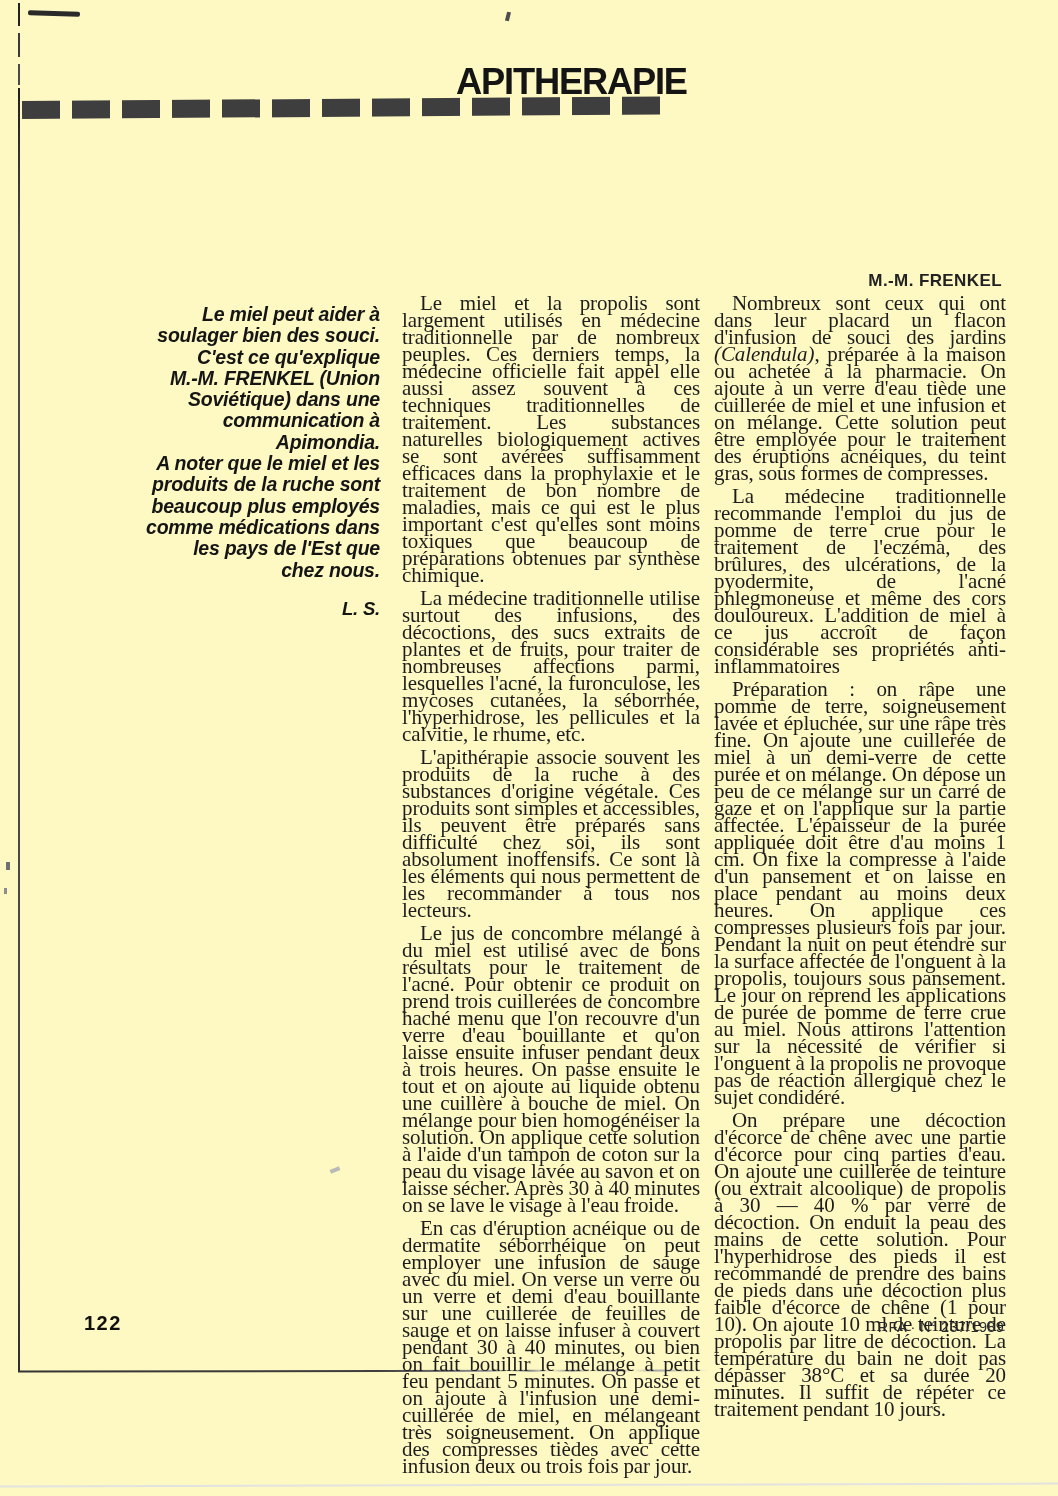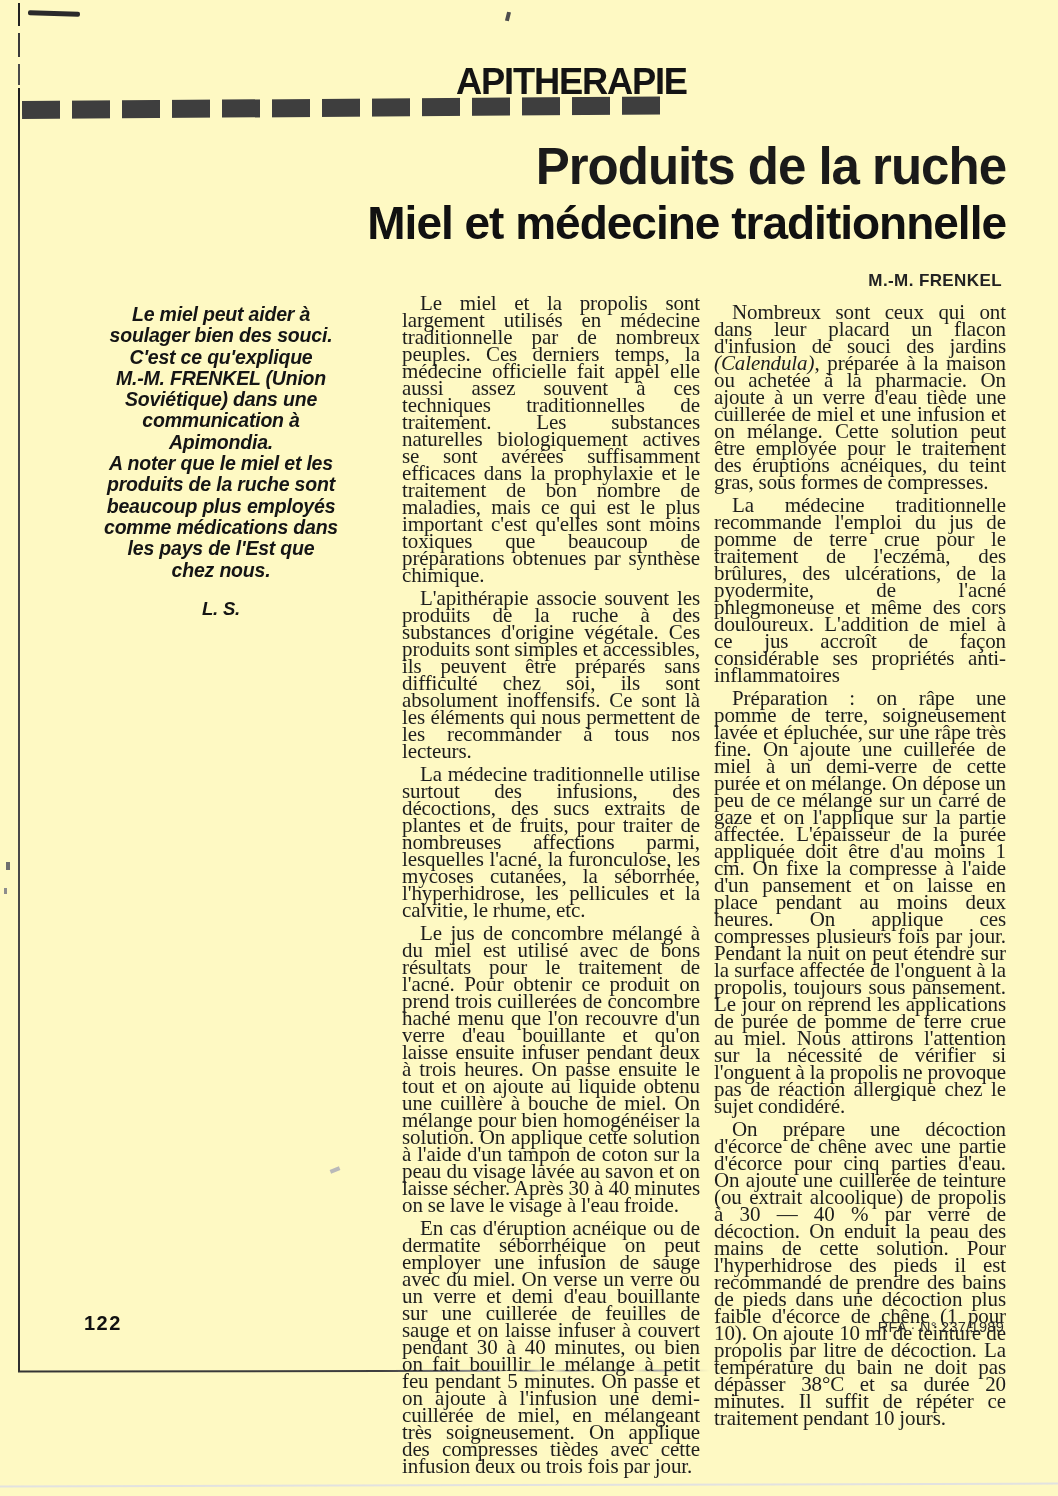--- a/index.html
+++ b/index.html
@@ -28,33 +28,33 @@
     font:700 46px/56px "Liberation Sans",sans-serif;
     letter-spacing:-1px;color:#111;margin:0;
   }
   .author{
     position:absolute;right:56px;top:271px;
     font:700 17px/20px "Liberation Sans",sans-serif;
     letter-spacing:.4px;color:#222;
   }
   
   .intro{
-    position:absolute;left:78px;top:304px;width:286px;text-align:center;
+    position:absolute;left:94px;top:304px;width:286px;text-align:right;
     font:italic 700 19.5px/21.3px "Liberation Sans",sans-serif;
     letter-spacing:-.2px;color:#151515;
   }
   .intro-sig{margin-top:17px;font-size:18.5px;}
   
   .col{
     position:absolute;top:295px;
     font-family:"Liberation Serif",serif;font-size:21px;line-height:17px;
     text-align:justify;color:#1d1d1d;letter-spacing:-.1px;word-spacing:-.3px;
   }
   .col-mid{left:402px;width:298px;}
-  .col-right{left:714px;width:292px;margin-top:9px;}
+  .col-right{left:714px;width:292px;}
   .col p{margin:0 0 6px 0;text-indent:18px;}
   .ital{font-style:italic;}
   
   .page-number{
     position:absolute;left:84px;top:1312px;
     font:700 20px/22px "Liberation Sans",sans-serif;letter-spacing:1.5px;color:#111;
   }
   .journal-ref{
     position:absolute;right:54px;top:1319px;
     font:400 14.5px/17px "Liberation Sans",sans-serif;letter-spacing:.3px;color:#2b2b2b;
@@ -95,24 +95,20 @@
   <div class="mark speck-a"></div>
   <div class="mark speck-b"></div>
   <div class="mark speck-c"></div>
 
   <div class="left-vrule"></div>
   <div class="dash-row"></div>
   <div class="footer-rule"></div>
   <div class="page-edge"></div>
 
   <div class="section-header">APITHERAPIE</div>
-  <div class="titles">
-    <h1 class="article-title">Produits de la ruche</h1>
-    <h2 class="article-subtitle">Miel et médecine traditionnelle</h2>
-  </div>
   <div class="author">M.-M. FRENKEL</div>
 
   <aside class="intro">
     <div>Le miel peut aider à</div>
     <div>soulager bien des souci.</div>
     <div>C'est ce qu'explique</div>
     <div>M.-M. FRENKEL (Union</div>
     <div>Soviétique) dans une</div>
     <div>communication à</div>
     <div>Apimondia.</div>
@@ -120,22 +116,22 @@
     <div>produits de la ruche sont</div>
     <div>beaucoup plus employés</div>
     <div>comme médications dans</div>
     <div>les pays de l'Est que</div>
     <div>chez nous.</div>
     <div class="intro-sig">L. S.</div>
   </aside>
 
   <div class="col col-mid">
     <p>Le miel et la propolis sont largement utilisés en médecine traditionnelle par de nombreux peuples. Ces derniers temps, la médecine officielle fait appel elle aussi assez souvent à ces techniques traditionnelles de traitement. Les substances naturelles biologiquement actives se sont avérées suffisamment efficaces dans la prophylaxie et le traitement de bon nombre de maladies, mais ce qui est le plus important c'est qu'elles sont moins toxiques que beaucoup de préparations obtenues par synthèse chimique.</p>
+    <p>La médecine traditionnelle utilise surtout des infusions, des décoctions, des sucs extraits de plantes et de fruits, pour traiter de nombreuses affections parmi, lesquelles l'acné, la furonculose, les mycoses cutanées, la séborrhée, l'hyperhidrose, les pellicules et la calvitie, le rhume, etc.</p>
     <p>L'apithérapie associe souvent les produits de la ruche à des substances d'origine végétale. Ces produits sont simples et accessibles, ils peuvent être préparés sans difficulté chez soi, ils sont absolument inoffensifs. Ce sont là les éléments qui nous permettent de les recommander à tous nos lecteurs.</p>
-    <p>La médecine traditionnelle utilise surtout des infusions, des décoctions, des sucs extraits de plantes et de fruits, pour traiter de nombreuses affections parmi, lesquelles l'acné, la furonculose, les mycoses cutanées, la séborrhée, l'hyperhidrose, les pellicules et la calvitie, le rhume, etc.</p>
     <p>Le jus de concombre mélangé à du miel est utilisé avec de bons résultats pour le traitement de l'acné. Pour obtenir ce produit on prend trois cuillerées de concombre haché menu que l'on recouvre d'un verre d'eau bouillante et qu'on laisse ensuite infuser pendant deux à trois heures. On passe ensuite le tout et on ajoute au liquide obtenu une cuillère à bouche de miel. On mélange pour bien homogénéiser la solution. On applique cette solution à l'aide d'un tampon de coton sur la peau du visage lavée au savon et on laisse sécher. Après 30 à 40 minutes on se lave le visage à l'eau froide.</p>
     <p>En cas d'éruption acnéique ou de dermatite séborrhéique on peut employer une infusion de sauge avec du miel. On verse un verre ou un verre et demi d'eau bouillante sur une cuillerée de feuilles de sauge et on laisse infuser à couvert pendant 30 à 40 minutes, ou bien on fait bouillir le mélange à petit feu pendant 5 minutes. On passe et on ajoute à l'infusion une demi-cuillerée de miel, en mélangeant très soigneusement. On applique des compresses tièdes avec cette infusion deux ou trois fois par jour.</p>
   </div>
 
   <div class="col col-right">
     <p><span>Nombreux sont ceux qui ont dans leur placard un flacon d'infusion de souci des jardins </span><span class="ital">(Calendula)</span><span>, préparée à la maison ou achetée à la pharmacie. On ajoute à un verre d'eau tiède une cuillerée de miel et une infusion et on mélange. Cette solution peut être employée pour le traitement des éruptions acnéiques, du teint gras, sous formes de compresses.</span></p>
     <p>La médecine traditionnelle recommande l'emploi du jus de pomme de terre crue pour le traitement de l'eczéma, des brûlures, des ulcérations, de la pyodermite, de l'acné phlegmoneuse et même des cors douloureux. L'addition de miel à ce jus accroît de façon considérable ses propriétés anti-inflammatoires</p>
     <p>Préparation : on râpe une pomme de terre, soigneusement lavée et épluchée, sur une râpe très fine. On ajoute une cuillerée de miel à un demi-verre de cette purée et on mélange. On dépose un peu de ce mélange sur un carré de gaze et on l'applique sur la partie affectée. L'épaisseur de la purée appliquée doit être d'au moins 1 cm. On fixe la compresse à l'aide d'un pansement et on laisse en place pendant au moins deux heures. On applique ces compresses plusieurs fois par jour. Pendant la nuit on peut étendre sur la surface affectée de l'onguent à la propolis, toujours sous pansement. Le jour on reprend les applications de purée de pomme de terre crue au miel. Nous attirons l'attention sur la nécessité de vérifier si l'onguent à la propolis ne provoque pas de réaction allergique chez le sujet condidéré.</p>
     <p>On prépare une décoction d'écorce de chêne avec une partie d'écorce pour cinq parties d'eau. On ajoute une cuillerée de teinture (ou extrait alcoolique) de propolis à 30 — 40 % par verre de décoction. On enduit la peau des mains de cette solution. Pour l'hyperhidrose des pieds il est recommandé de prendre des bains de pieds dans une décoction plus faible d'écorce de chêne (1 pour 10). On ajoute 10 ml de teinture de propolis par litre de décoction. La température du bain ne doit pas dépasser 38°C et sa durée 20 minutes. Il suffit de répéter ce traitement pendant 10 jours.</p>
   </div>

